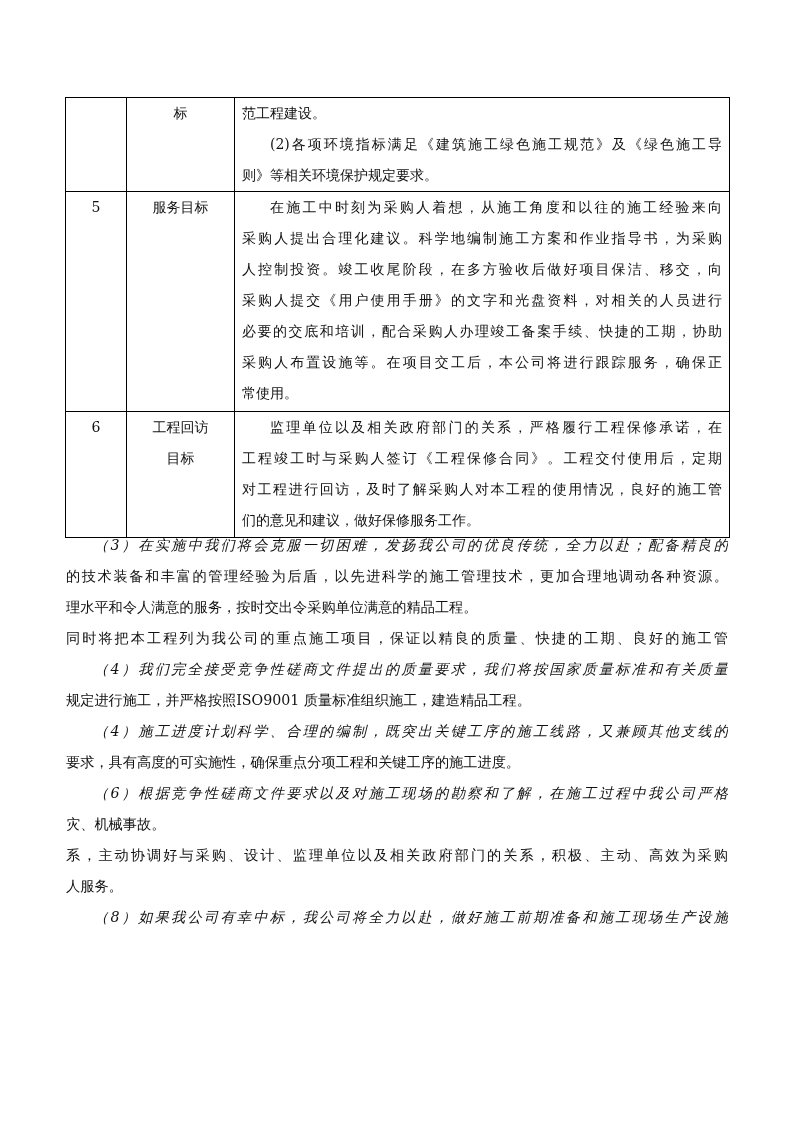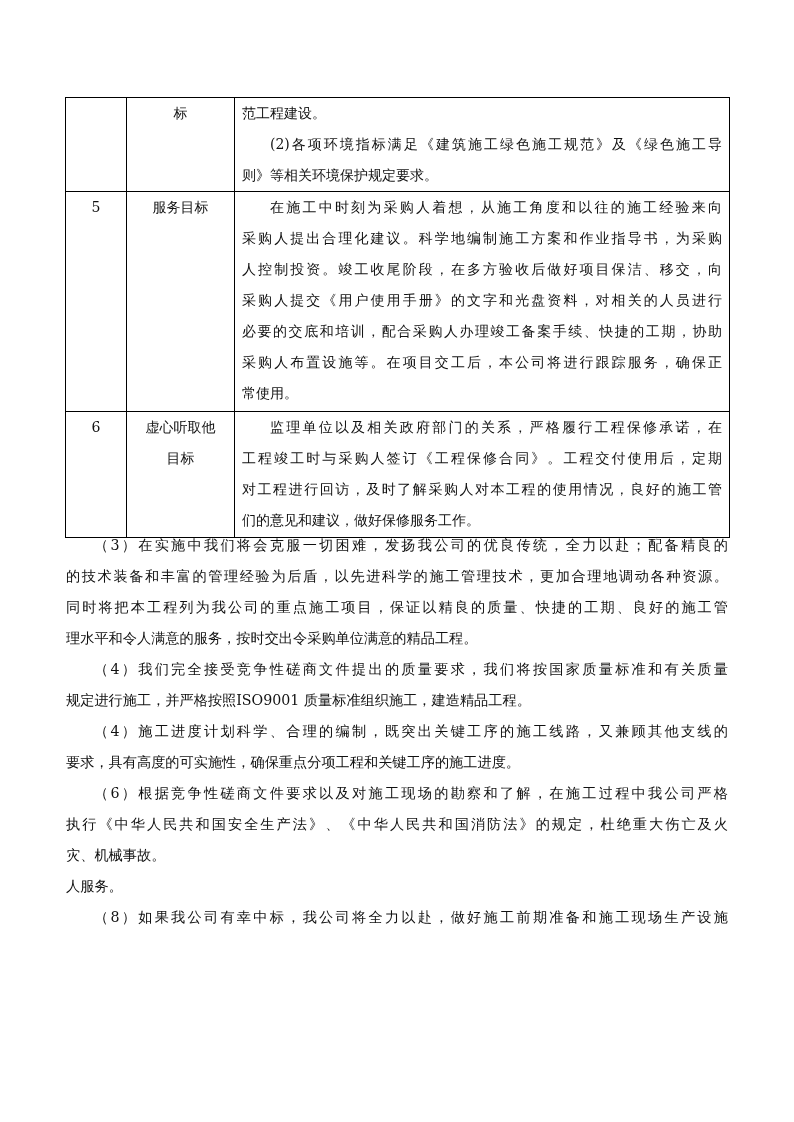--- a/index.html
+++ b/index.html
@@ -13,21 +13,21 @@
   .c2 { width: 107px; text-align: center; }
   .c3 { padding: 0 7px 0 7px !important; }
   .cell-line { line-height: 31px; height: 31px; white-space: nowrap; overflow: hidden; }
   .c3 .cell-line { text-align: justify; text-align-last: justify; }
   .c3 .cell-line.last { text-align-last: left; }
   .indent { text-indent: 28px; }
   .body-text { position: absolute; left: 66px; width: 662px; font-size: 14.2px; }
   .p-line { line-height: 31px; height: 31px; white-space: nowrap; overflow: hidden;
     text-align: justify; text-align-last: justify; }
   .p-line.last { text-align-last: left; }
-  .p-line.first { text-indent: 28px; }
+  .p-line.first { text-indent: 28px; font-style: italic; }
 </style>
 </head>
 <body>
 
 <div class="page">
 
   <table class="doc-table">
     <colgroup>
       <col style="width:61px">
         <col style="width:108px">
@@ -65,59 +65,59 @@
           <div class="cell-line">采购人布置设施等。在项目交工后，本公司将进行跟踪服务，确保正</div>
           <div class="cell-line last">常使用。</div>
         </td>
       </tr>
 
       <tr style="height:126px">
         <td class="c1">
           <div class="cell-line">6</div>
         </td>
         <td class="c2">
-          <div class="cell-line">虚心听取他</div>
+          <div class="cell-line">工程回访</div>
           <div class="cell-line">目标</div>
         </td>
         <td class="c3">
           <div class="cell-line indent">监理单位以及相关政府部门的关系，严格履行工程保修承诺，在</div>
           <div class="cell-line">工程竣工时与采购人签订《工程保修合同》。工程交付使用后，定期</div>
           <div class="cell-line">对工程进行回访，及时了解采购人对本工程的使用情况，良好的施工管</div>
           <div class="cell-line last">们的意见和建议，做好保修服务工作。</div>
         </td>
       </tr>
     </tbody>
   </table>
 
   <div class="body-text" style="top:530px;">
 
     <div>
       <div class="p-line first">（3）在实施中我们将会克服一切困难，发扬我公司的优良传统，全力以赴；配备精良的</div>
       <div class="p-line">的技术装备和丰富的管理经验为后盾，以先进科学的施工管理技术，更加合理地调动各种资源。</div>
+      <div class="p-line last">理水平和令人满意的服务，按时交出令采购单位满意的精品工程。</div>
       <div class="p-line">同时将把本工程列为我公司的重点施工项目，保证以精良的质量、快捷的工期、良好的施工管</div>
-      <div class="p-line last">理水平和令人满意的服务，按时交出令采购单位满意的精品工程。</div>
     </div>
 
     <div>
       <div class="p-line first">（4）我们完全接受竞争性磋商文件提出的质量要求，我们将按国家质量标准和有关质量</div>
       <div class="p-line last">规定进行施工，并严格按照ISO9001 质量标准组织施工，建造精品工程。</div>
     </div>
 
     <div>
       <div class="p-line first">（4）施工进度计划科学、合理的编制，既突出关键工序的施工线路，又兼顾其他支线的</div>
       <div class="p-line last">要求，具有高度的可实施性，确保重点分项工程和关键工序的施工进度。</div>
     </div>
 
     <div>
       <div class="p-line first">（6）根据竞争性磋商文件要求以及对施工现场的勘察和了解，在施工过程中我公司严格</div>
-      <div class="p-line">执行《中华人民共和国安全生产法》、《中华人民共和国消防法》的规定，杜绝重大伤亡及火</div>
       <div class="p-line last">灾、机械事故。</div>
     </div>
 
     <div>
+      <div class="p-line">系，主动协调好与采购、设计、监理单位以及相关政府部门的关系，积极、主动、高效为采购</div>
       <div class="p-line last">人服务。</div>
     </div>
 
     <div>
       <div class="p-line first">（8）如果我公司有幸中标，我公司将全力以赴，做好施工前期准备和施工现场生产设施</div>
     </div>
   </div>
 
 </div>
 

